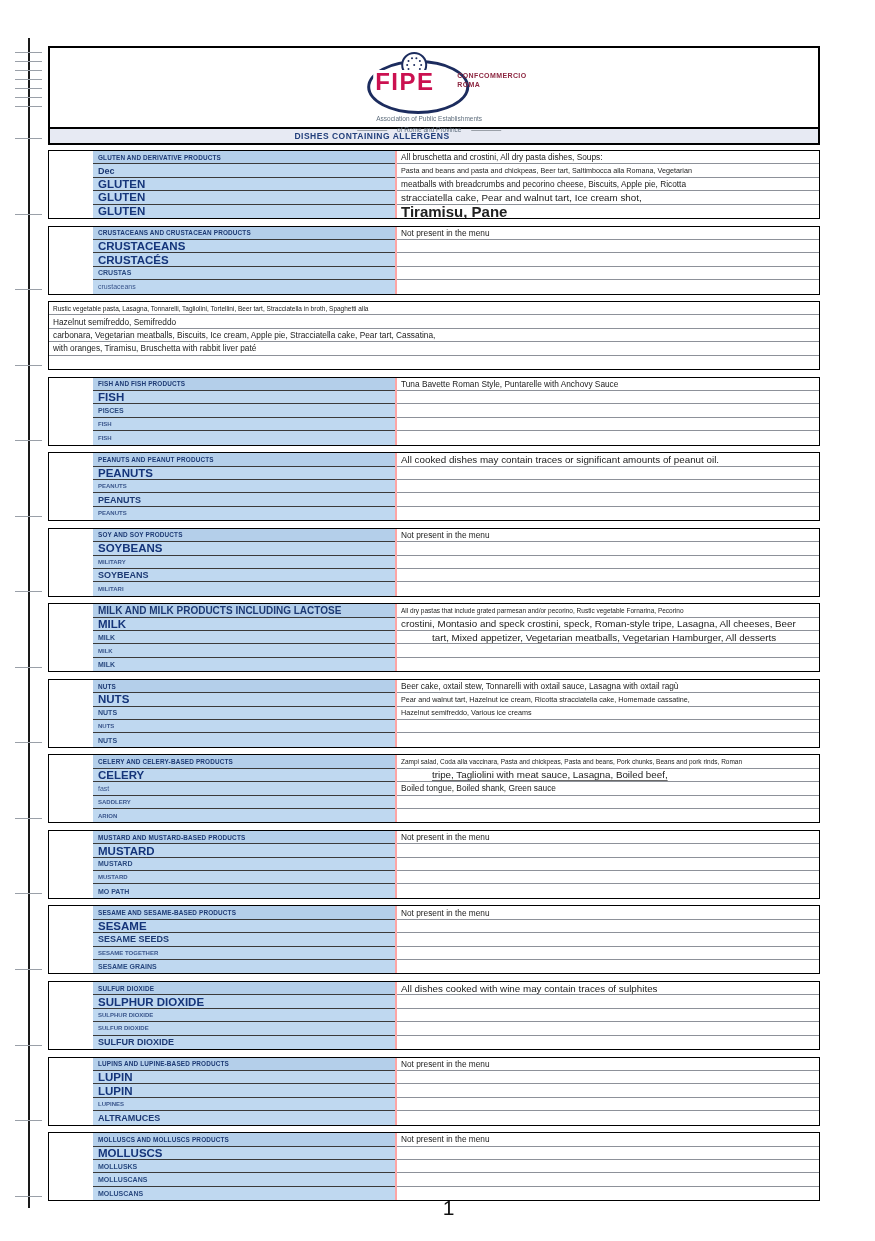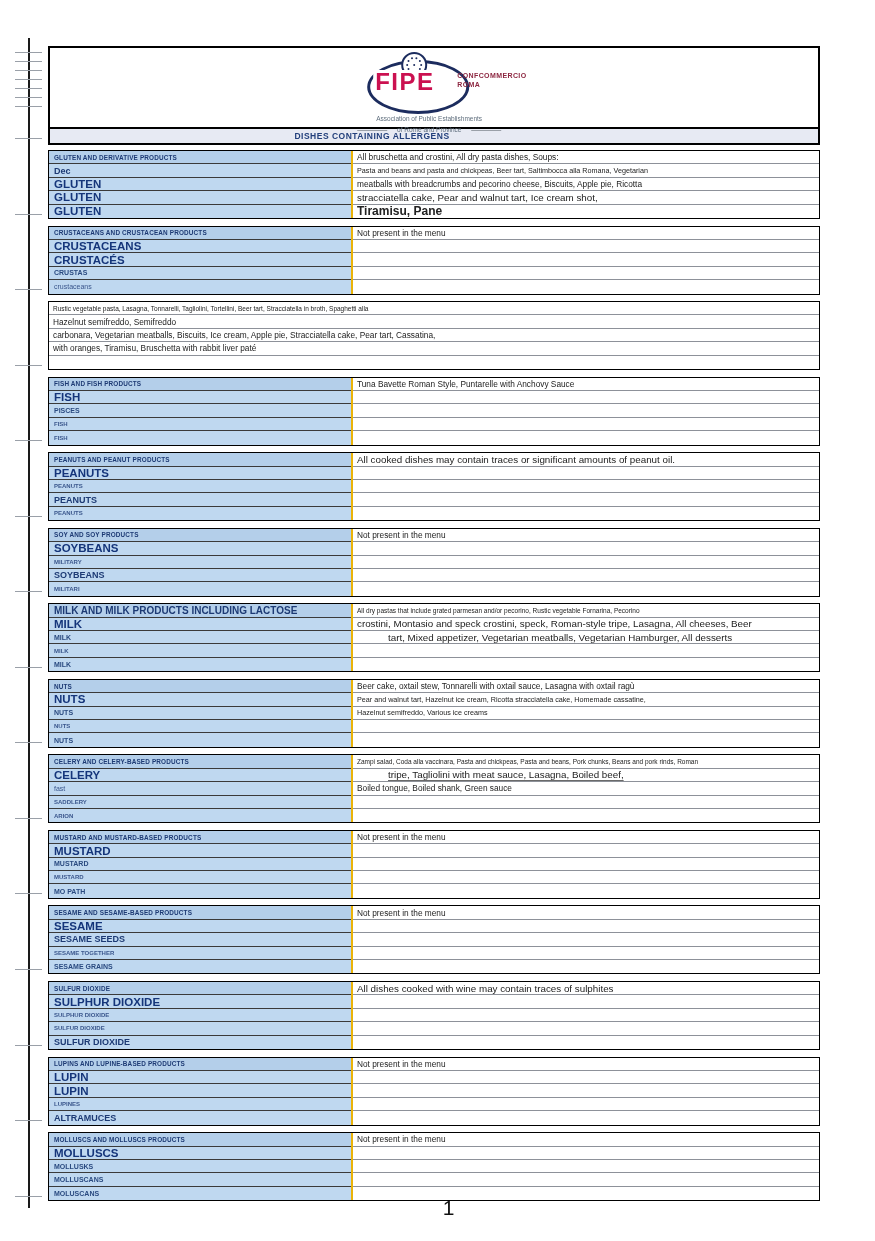--- a/index.html
+++ b/index.html
@@ -26,21 +26,21 @@
   .org .o1{font-size:7px;letter-spacing:.4px;}
   .org .o2{font-size:7px;letter-spacing:.4px;}
   .logo-sub{margin-top:1px;text-align:center;color:#5f6e7d;font-size:6.5px;line-height:1.7;}
   .dash{display:inline-block;width:30px;height:1px;background:#9aa0a8;vertical-align:middle;margin:0 10px 0 10px;}
 
   .title-bar{height:14px;border:2px solid #000;background:#e7eaf3;display:flex;align-items:center;justify-content:center;}
   .title-bar span{font-size:8.5px;font-weight:700;letter-spacing:.5px;color:#23407c;transform:translateX(-62px);white-space:nowrap;}
 
   .sections{margin-top:5px;}
   .section{display:flex;border:1.5px solid #000;margin-bottom:6.6px;background:#fff;}
-  .col-left{width:304px;border-right:2px solid #eab308;box-sizing:border-box;}
+  .col-left{width:304px;border-right:2px solid #fca5a5;box-sizing:border-box;margin-left:44px;}
   .col-right{flex:1;min-width:0;}
   .row{height:13.4px;box-sizing:border-box;display:flex;align-items:center;overflow:hidden;white-space:nowrap;}
   .col-left .row{border-bottom:1px solid #3a3a3a;padding-left:5px;background:#bfd8f0;color:#1d3a74;}
   .col-left .row:last-child{border-bottom:none;}
   .col-right .row{border-bottom:1px solid #8d9199;padding-left:4px;color:#222;}
   .col-right .row:last-child{border-bottom:none;}
 
   
   .ls-header{font-size:6.4px;font-weight:700;letter-spacing:.15px;background:#b4cfea !important;}
   .ls-headerlarge{font-size:10px;font-weight:700;background:#b4cfea !important;}
@@ -48,21 +48,21 @@
   .ls-medium{font-size:9px;font-weight:600;}
   .ls-small{font-size:7px;font-weight:600;color:#2a4a80 !important;}
   .ls-tiny{font-size:6px;font-weight:600;color:#3a568c !important;}
   .ls-lower{font-size:7px;font-weight:500;color:#3a568c !important;}
 
   
   .rs-normal{font-size:8.3px;}
   .rs-small{font-size:7.2px;color:#444;}
   .rs-xsmall{font-size:6.5px;color:#444;}
   .rs-large{font-size:9.8px;}
-  .rs-bold{font-size:12px;font-weight:700;color:#000;}
+  .rs-bold{font-size:15px;font-weight:700;color:#000;}
   .row.u{text-decoration:underline;text-decoration-color:#6a6a6a;text-underline-offset:2px;padding-left:35px;}
 
   .page-num{position:absolute;top:1196px;left:0;width:875px;text-align:center;font-size:21px;color:#111;transform:translateX(11px);}
 </style>
 </head>
 <body>
 
 <div class="page">
 
   <div class="left-rule"></div>

